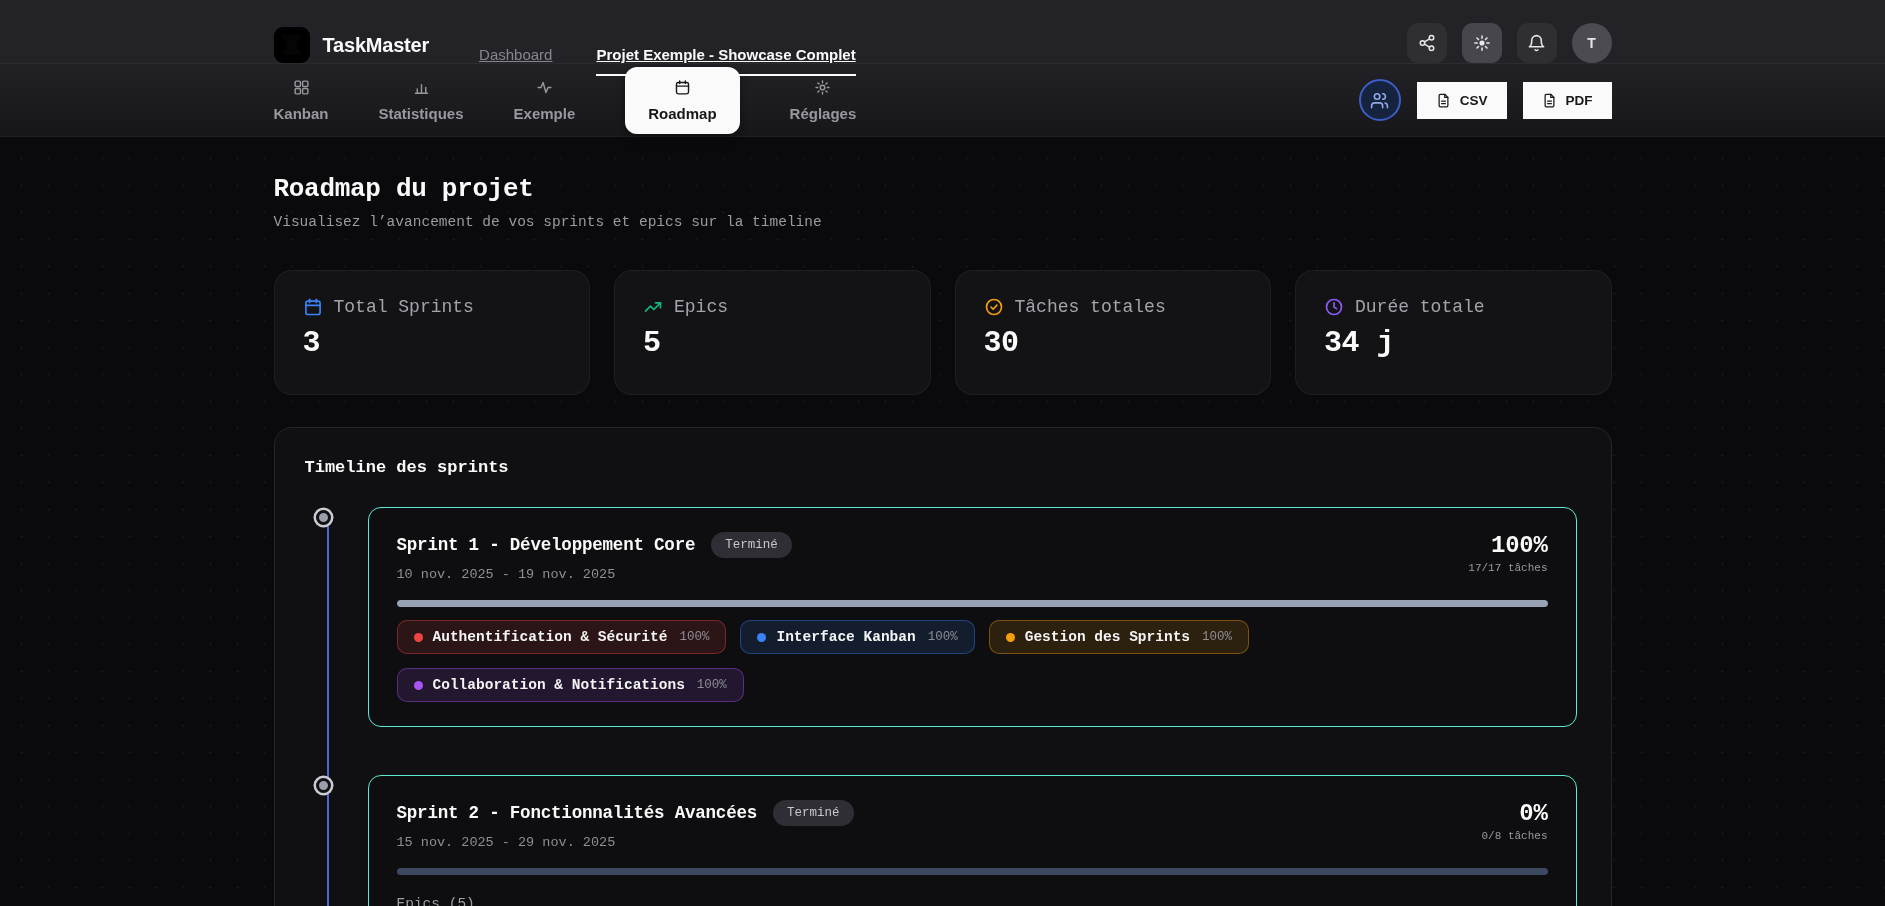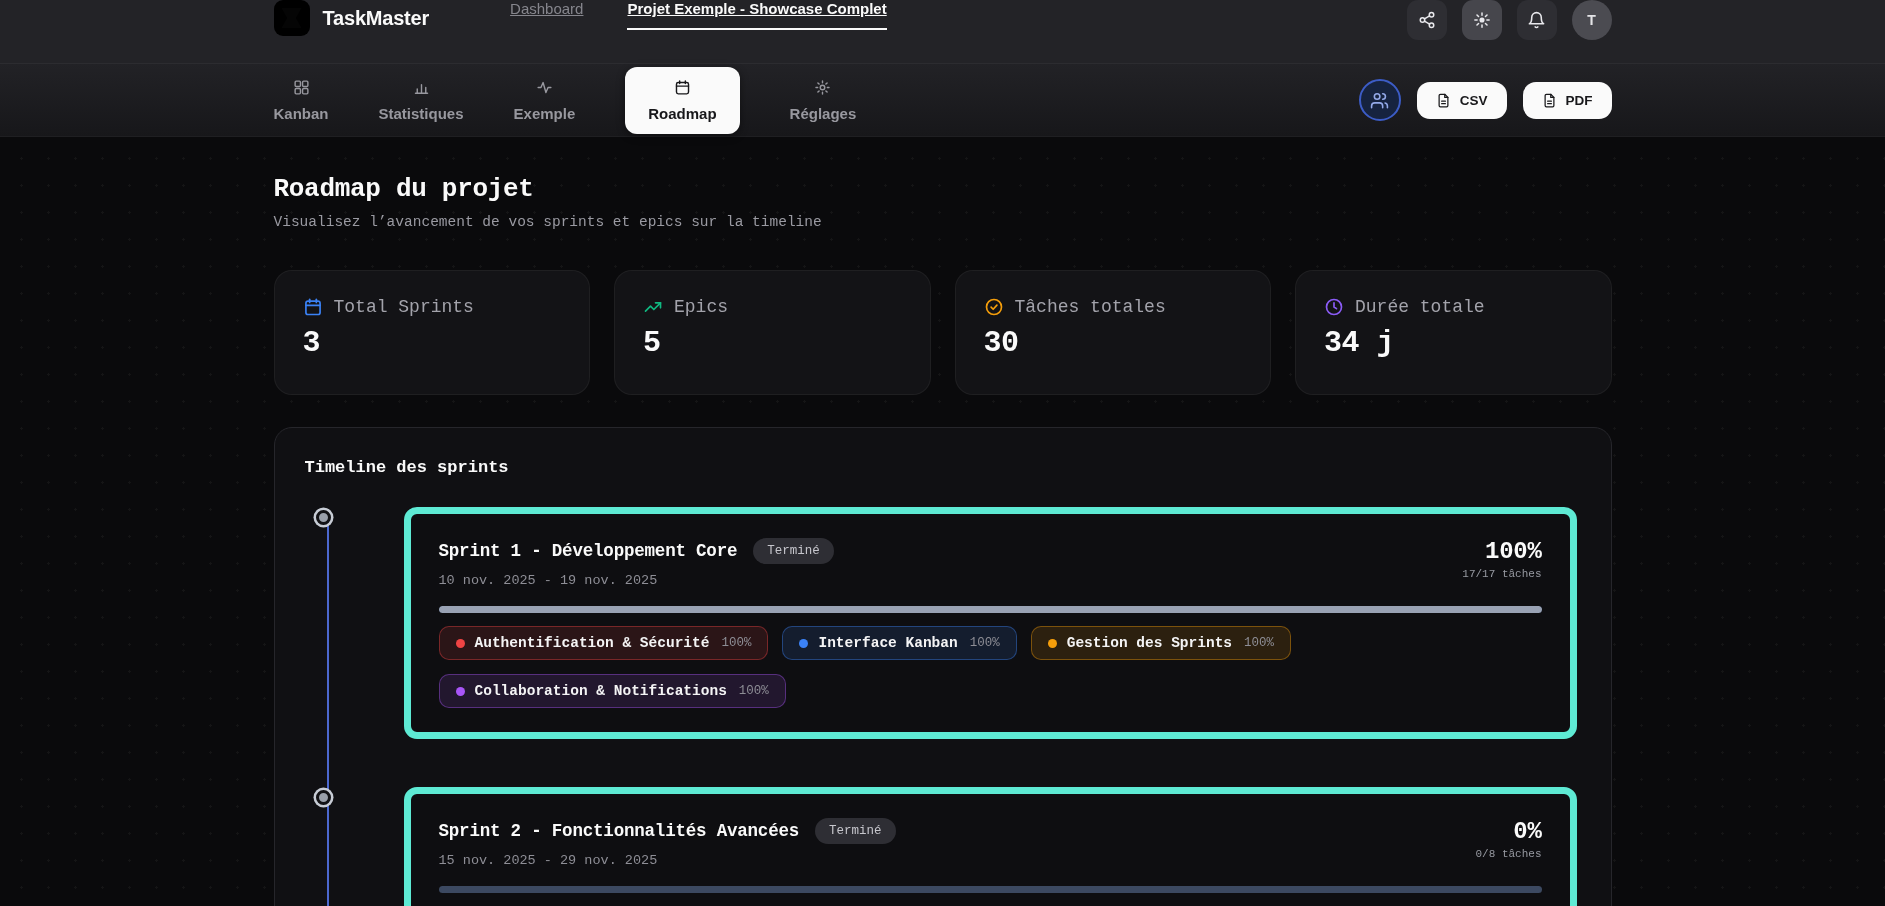--- a/index.html
+++ b/index.html
@@ -6,21 +6,21 @@
   html,body { width:1885px; height:906px; overflow:hidden; }
   body {
     font-family:"Liberation Sans","DejaVu Sans",sans-serif;
     background:#0a0a0c; color:#fff;
     -webkit-font-smoothing:antialiased;
   }
   .container { width:1338px; margin:0 auto; }
 
   
   .app-header { height:64px; background:#232327; border-bottom:1px solid #2c2c30; }
-  .app-header .container { height:100%; display:flex; align-items:flex-start;gap:31px; }
+  .app-header .container { height:100%; display:flex; align-items:flex-end; }
   .brand { display:flex; align-items:center; gap:13px; }
   .logo-box { width:36px; height:36px; background:#000; border-radius:9px; display:flex; align-items:center; justify-content:center; }
   .logo-glyph { width:20px; height:20px; background:#050505;
     clip-path:polygon(0 0, 100% 0, 72% 50%, 100% 100%, 0 100%, 28% 50%); }
   .brand-name { font-size:20px; font-weight:800; letter-spacing:-0.2px; color:#fafafa; }
   .top-nav { display:flex; align-items:center; gap:44px; margin-left:50px; }
   .top-nav-link { font-size:15px; font-weight:500; color:#86868d; cursor:pointer;text-decoration:underline; }
   .top-nav-link.active { color:#fafafa; font-weight:600; position:relative; }
   .top-nav-link.active::after { content:""; position:absolute; left:0; right:0; bottom:-13px; height:2px; background:#fafafa; }
   .header-actions { margin-left:auto; display:flex; align-items:center; gap:15px; }
@@ -34,21 +34,21 @@
   .tabbar { height:73px; background:linear-gradient(#222226,#17171a); border-bottom:1px solid #1f1f22; }
   .tabbar .container { height:100%; display:flex; align-items:center; }
   .tabs { display:flex; align-items:center; gap:50px; }
   .tab { display:flex; align-items:center; gap:9px; font-size:15px; font-weight:600; color:#98989f; cursor:pointer; white-space:nowrap;flex-direction:column; }
   .tab svg { flex:0 0 auto; }
   .tab.active { background:#fafafa; color:#17171a; padding:12px 23px; border-radius:12px; box-shadow:0 2px 8px rgba(0,0,0,.45); }
   .tab-actions { margin-left:auto; display:flex; align-items:center; gap:16px; }
   .collab-btn { width:42px; height:42px; border-radius:50%; background:#16233f; border:2px solid #3c5cc6;
     color:#93a9e8; display:flex; align-items:center; justify-content:center; cursor:pointer; }
   .export-btn { display:flex; align-items:center; gap:9px; background:#fafafa; color:#18181b;
-    border:none; border-radius:13px; padding:11px 19px; font-size:13.5px; font-weight:700;
+    border:none; border-radius:0; padding:11px 19px; font-size:13.5px; font-weight:700;
     font-family:inherit; cursor:pointer; }
 
   
   .page { height:769px; overflow:hidden;
     background-image:radial-gradient(rgba(255,255,255,0.045) 1px, transparent 1.3px);
     background-size:27px 27px; background-position:8px 8px;font-family:Liberation Mono, monospace; }
   .page-head { padding-top:37px; }
   .page-title { font-size:26px; font-weight:800; letter-spacing:-0.3px; color:#fafafa; }
   .page-subtitle { margin-top:10px; font-size:14.5px; color:#9a9aa2; }
 
@@ -64,21 +64,21 @@
   .timeline-card { margin-top:32px; background:#101013; border:1px solid #26262b; border-radius:18px;
     padding:30px 34px 40px 30px; }
   .timeline-title { font-size:17px; font-weight:700; color:#fafafa; }
   .timeline-list { position:relative; margin-top:30px; padding-left:63px; }
   .timeline-list::before { content:""; position:absolute; left:22px; top:14px; bottom:-60px;
     width:2px; background:#4c68cf; }
   .sprint-row { position:relative; margin-bottom:48px; }
   .timeline-dot { position:absolute; left:-52px; top:3px; width:15px; height:15px; border-radius:50%;
     background:#9aa0aa; border:3px solid #121215; box-shadow:0 0 0 2.5px #c7ccd5; }
 
-  .sprint-card { background:#0e0e11; border:7px solid #5eead4; border-radius:13px; padding:24px 28px;margin-left:36px; }
+  .sprint-card { background:#0e0e11; border:1px solid #5eead4; border-radius:13px; padding:24px 28px; }
   .sprint-head { display:flex; justify-content:space-between; align-items:flex-start; }
   .sprint-title-row { display:flex; align-items:center; gap:16px; }
   .sprint-name { font-size:17.5px; font-weight:700; color:#fafafa; letter-spacing:-0.2px; }
   .status-badge { background:#2e2e34; color:#c6c6cc; font-size:12.5px; font-weight:500;
     padding:6px 14px; border-radius:999px; }
   .sprint-dates { margin-top:9px; font-size:13.5px; color:#8e8e96; }
   .sprint-progress-nums { text-align:right; }
   .sprint-pct { font-size:24px; font-weight:800; color:#fafafa; letter-spacing:-0.3px; }
   .sprint-tasks { margin-top:3px; font-size:11px; color:#979aa2; }
   .progress-track { margin-top:18px; height:7px; border-radius:99px; background:#3c4961; overflow:hidden; }

